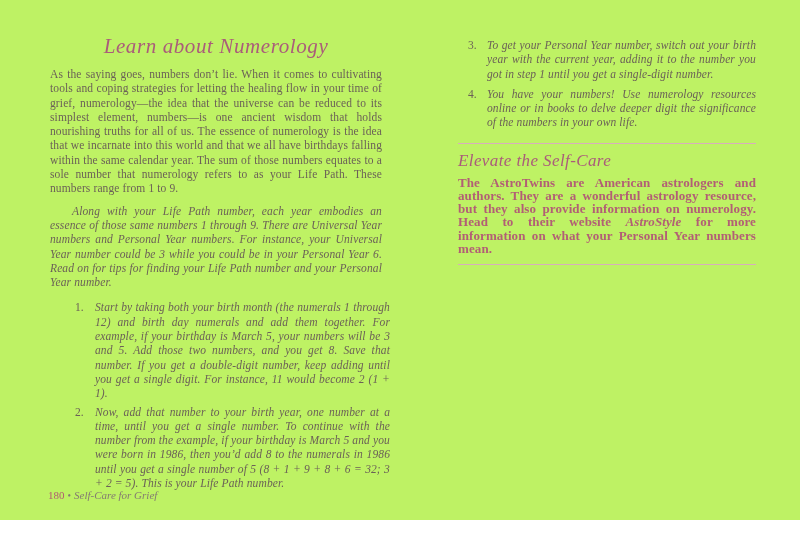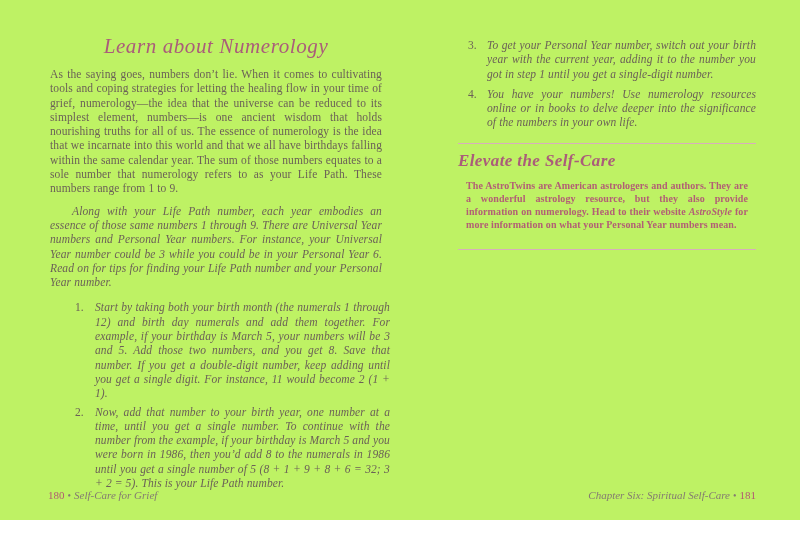--- a/index.html
+++ b/index.html
@@ -62,27 +62,27 @@
   }
   .callout {
     margin-top: 13px;
     border-top: 1px solid #d8aebb;
     border-bottom: 1px solid #d8aebb;
     padding: 5px 0 9px 0;
   }
   .callout-title {
     margin: 2px 0 5px 0;
     font-size: 17px; line-height: 20px;
-    font-style: italic; font-weight: 700;
+    font-style: italic; font-weight: 400;
     letter-spacing: 0.4px;
     color: #aa5c7a;
   }
   .callout-body {
-    margin: 8px;
-    font-size: 10px; line-height: 13.2px;
+    margin: 0;
+    font-size: 13px; line-height: 13.2px;
     font-weight: 700;
     letter-spacing: 0.1px;
     text-align: justify;
     color: #b25e75;
   }
   .callout-em { font-style: italic; font-weight: 700; }
   .footer {
     position: absolute; top: 489px;
     font-size: 11px; line-height: 13px;
     color: #847b71;
@@ -116,30 +116,27 @@
   </section>
 
   <section class="page-right">
     <ol class="steps steps-right">
       <li class="step">
         <span class="step-num">3.</span>
         <span class="step-text">To get your Personal Year number, switch out your birth year with the current year, adding it to the number you got in step 1 until you get a single-digit number.</span>
       </li>
       <li class="step">
         <span class="step-num">4.</span>
-        <span class="step-text">You have your numbers! Use numerology resources online or in books to delve deeper into the significance of the numbers in your own life.</span>
+        <span class="step-text">You have your numbers! Use numerology resources online or in books to delve deeper digit the significance of the numbers in your own life.</span>
       </li>
     </ol>
     <aside class="callout">
       <h2 class="callout-title">Elevate the Self-Care</h2>
       <p class="callout-body"><span>The AstroTwins are American astrologers and authors. They are a wonderful astrology resource, but they also provide information on numerology. Head to their website </span><em class="callout-em">AstroStyle</em><span> for more information on what your Personal Year numbers mean.</span></p>
     </aside>
   </section>
 
   <footer class="footer footer-left">
     <span class="pagenum">180</span><span class="sep">•</span><span class="running-title">Self-Care for Grief</span>
   </footer>
 
-  <footer class="footer footer-right">
-    <span class="running-title">Chapter Six: Spiritual Self-Care</span><span class="sep">•</span><span class="pagenum">181</span>
-  </footer>
 
 </div>
 
 </body></html>

